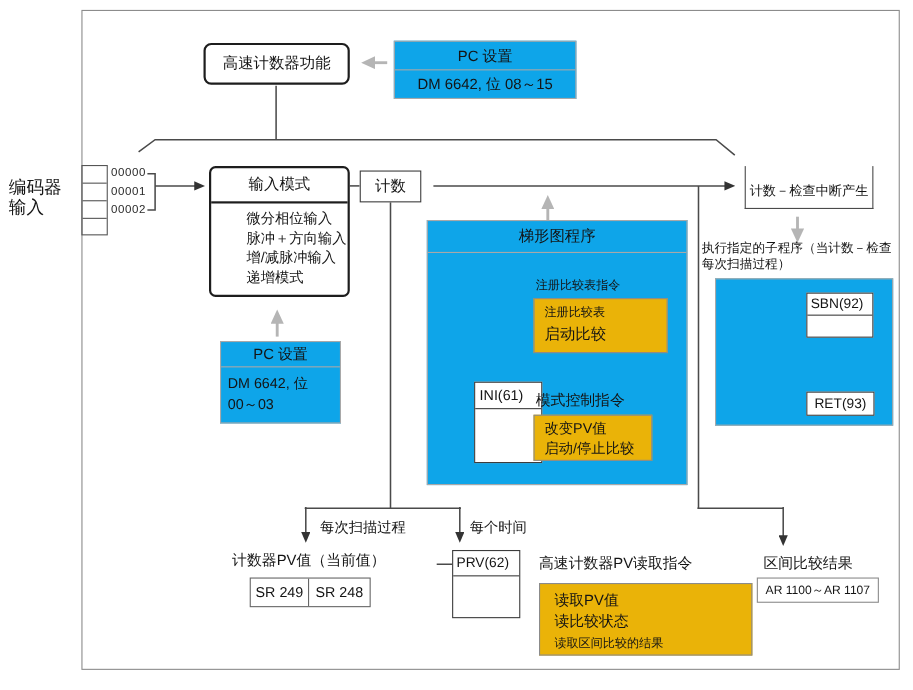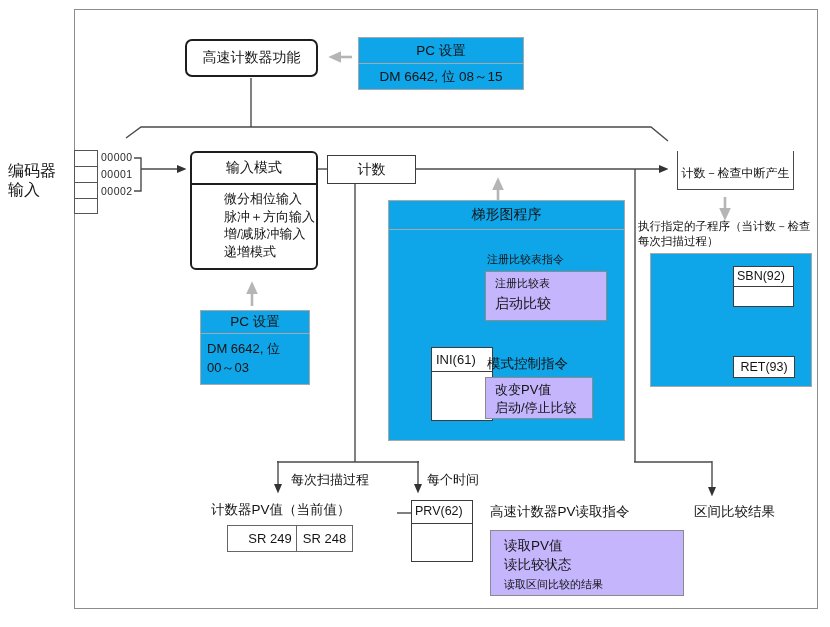--- a/index.html
+++ b/index.html
@@ -6,27 +6,27 @@
   #canvas{
     position:relative;width:830px;height:627px;background:#fff;
     font-family:"Liberation Sans","DejaVu Sans",sans-serif;color:#141414;
     overflow:hidden;
   }
   .abs{position:absolute;}
   .ctr{display:flex;align-items:center;justify-content:center;text-align:center;}
   
   .b-dark{border:2px solid #1d1d1d;border-radius:7px;background:#fff;box-sizing:border-box;}
   .b-std{border:1.5px solid #3c3c3c;background:#fff;box-sizing:border-box;}
-  .b-md{border:1.5px solid #8b8b8b;background:#c4b5fd;box-sizing:border-box;}
+  .b-md{border:1.5px solid #8b8b8b;background:#eab308;box-sizing:border-box;}
   .b-lt{border:1px solid #a8a8a8;background:#0ea5e9;box-sizing:border-box;}
   .frame{border:1.5px solid #8c8c8c;background:transparent;box-sizing:border-box;}
   .hdr{border-bottom:1px solid #a8a8a8;box-sizing:border-box;}
   .mono-sm{font-size:10.5px;letter-spacing:.5px;color:#2a2a2a;}
   svg{position:absolute;left:0;top:0;pointer-events:none;}
-  .cell{box-sizing:border-box;border-right:1.5px solid #666;margin-left:16px;}
+  .cell{box-sizing:border-box;border-right:1.5px solid #666;}
 </style>
 </head>
 <body>
 
 <div id="canvas">
 
   <div class="abs frame" style="left:74px;top:9px;width:744px;height:600px;"></div>
 
   <svg width="830" height="627">
     <defs>
@@ -108,21 +108,21 @@
       <span>输入模式</span>
     </div>
     <div style="padding:5px 0 0 8px;font-size:13px;line-height:17.5px;margin-left:24px;">
       <div>微分相位输入</div>
       <div>脉冲＋方向输入</div>
       <div>增/减脉冲输入</div>
       <div>递增模式</div>
     </div>
   </div>
 
-  <div class="abs b-std ctr" style="left:327px;top:155px;width:89px;height:29px;font-size:14px;text-align:right;">
+  <div class="abs b-std ctr" style="left:327px;top:155px;width:56px;height:29px;font-size:14px;text-align:right;">
     <span>计数</span>
   </div>
 
   <div class="abs b-lt" style="left:200px;top:310px;width:110px;height:75px;">
     <div class="hdr ctr" style="height:23px;font-size:13.5px;">
       <span>PC 设置</span>
     </div>
     <div style="padding:5px 0 0 6px;font-size:13px;line-height:19px;">
       <div>DM 6642, 位</div>
       <div>00～03</div>
@@ -183,14 +183,15 @@
   </div>
 
   <div class="abs" style="left:490px;top:503px;font-size:13.5px;">高速计数器PV读取指令</div>
   <div class="abs b-md" style="left:490px;top:530px;width:194px;height:66px;padding:5px 0 0 13px;box-sizing:border-box;">
     <div style="font-size:13.5px;line-height:19px;">读取PV值</div>
     <div style="font-size:13.5px;line-height:19px;">读比较状态</div>
     <div style="font-size:11px;margin-top:3px;">读取区间比较的结果</div>
   </div>
 
   <div class="abs" style="left:694px;top:503px;font-size:13.5px;">区间比较结果</div>
+  <div class="abs ctr" style="left:688px;top:525px;width:111px;height:23px;border:1px solid #8b8b8b;font-size:11px;box-sizing:border-box;background:#fff;">AR 1100～AR 1107</div>
 
 </div>
 
 </body></html>

